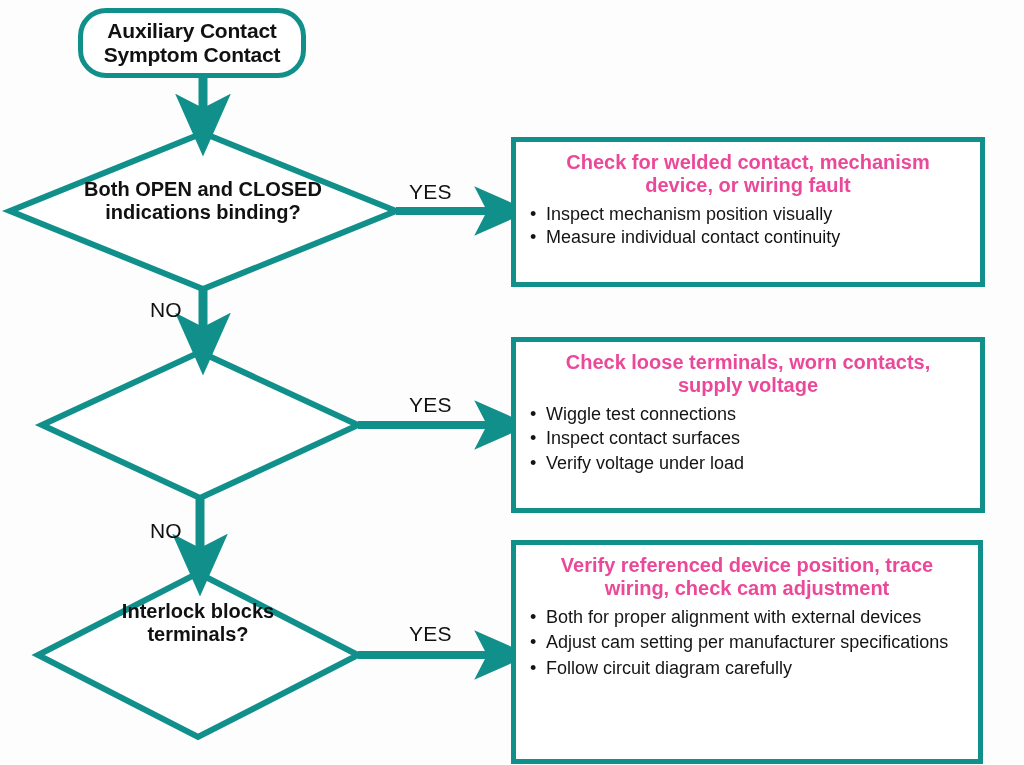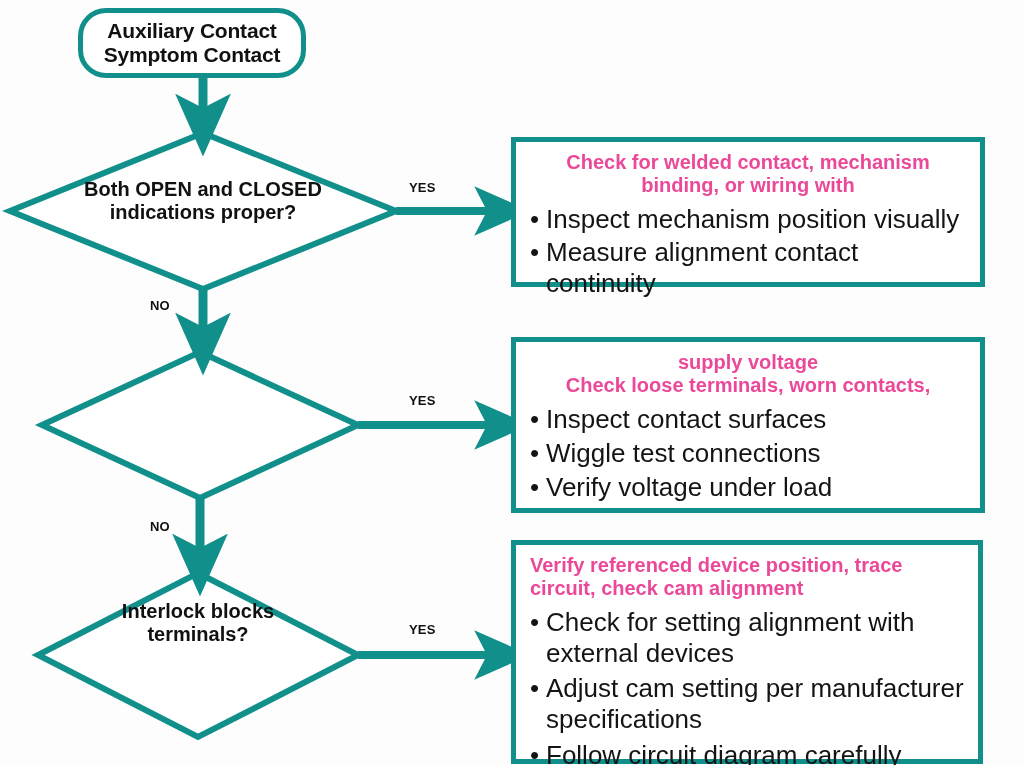--- a/index.html
+++ b/index.html
@@ -70,22 +70,22 @@
   .diamond-label .line {
     white-space: nowrap;
   }
   #diamond-1-label { left: 10px;  top: 123px; width: 386px; height: 156px; font-size: 20px; }
   #diamond-2-label { left: 42px;  top: 352px; width: 316px; height: 146px; font-size: 20px; }
   #diamond-3-label { left: 38px;  top: 542px; width: 320px; height: 162px; font-size: 20px; }
 
   
   .edge-label {
     position: absolute;
-    font-size: 13px;
-    font-weight: bold;
+    font-size: 21px;
+    font-weight: normal;
     color: #111111;
     letter-spacing: 0.2px;
   }
   #label-yes-1 { left: 409px; top: 180px; }
   #label-yes-2 { left: 409px; top: 393px; }
   #label-yes-3 { left: 409px; top: 622px; }
   #label-no-1  { left: 150px; top: 298px; }
   #label-no-2  { left: 150px; top: 519px; }
 
   
@@ -102,29 +102,29 @@
 
   .action-title {
     font-size: 20px;
     font-weight: bold;
     color: #ec4899;
     line-height: 1.17;
     margin-bottom: 6px;
   }
   #action-box-1 .action-title,
   #action-box-2 .action-title { text-align: center; }
-  #action-box-3 .action-title { text-align: left; }
+  #action-box-3 .action-title { text-align: center; }
 
   .action-bullets {
     list-style: none;
     margin: 0;
     padding: 0;
   }
   .action-bullets li {
-    font-size: 26px;
+    font-size: 18px;
     color: #141414;
     line-height: 1.2;
     padding-left: 16px;
     position: relative;
     margin-bottom: 1px;
   }
   .action-bullets li::before {
     content: "\2022";
     position: absolute;
     left: 0;
@@ -165,65 +165,65 @@
     <line x1="358" y1="655" x2="503" y2="655" stroke="#11908b" stroke-width="8" marker-end="url(#arrowhead)"></line>
   </svg>
 
   <div class="start-node">
     <div class="line">Auxiliary Contact</div>
     <div class="line">Symptom Contact</div>
   </div>
 
   <div id="diamond-1-label" class="diamond-label">
     <div class="line">Both OPEN and CLOSED</div>
-    <div class="line">indications proper?</div>
+    <div class="line">indications binding?</div>
   </div>
 
 
   <div id="diamond-3-label" class="diamond-label">
     <div class="line">Interlock blocks</div>
     <div class="line">terminals?</div>
   </div>
 
   <div id="label-yes-1" class="edge-label">YES</div>
   <div id="label-no-1" class="edge-label">NO</div>
 
   <div id="label-yes-2" class="edge-label">YES</div>
   <div id="label-no-2" class="edge-label">NO</div>
 
   <div id="label-yes-3" class="edge-label">YES</div>
 
   <div id="action-box-1" class="action-box">
     <div class="action-title">
       <div>Check for welded contact, mechanism</div>
-      <div>binding, or wiring with</div>
+      <div>device, or wiring fault</div>
     </div>
     <ul class="action-bullets">
       <li>Inspect mechanism position visually</li>
-      <li>Measure alignment contact continuity</li>
+      <li>Measure individual contact continuity</li>
     </ul>
   </div>
 
   <div id="action-box-2" class="action-box">
     <div class="action-title">
+      <div>Check loose terminals, worn contacts,</div>
       <div>supply voltage</div>
-      <div>Check loose terminals, worn contacts,</div>
     </div>
     <ul class="action-bullets">
+      <li>Wiggle test connections</li>
       <li>Inspect contact surfaces</li>
-      <li>Wiggle test connections</li>
       <li>Verify voltage under load</li>
     </ul>
   </div>
 
   <div id="action-box-3" class="action-box">
     <div class="action-title">
       <div>Verify referenced device position, trace</div>
-      <div>circuit, check cam alignment</div>
+      <div>wiring, check cam adjustment</div>
     </div>
     <ul class="action-bullets">
-      <li>Check for setting alignment with external devices</li>
+      <li>Both for proper alignment with external devices</li>
       <li>Adjust cam setting per manufacturer specifications</li>
       <li>Follow circuit diagram carefully</li>
     </ul>
   </div>
 
 </div>
 
 </body></html>

